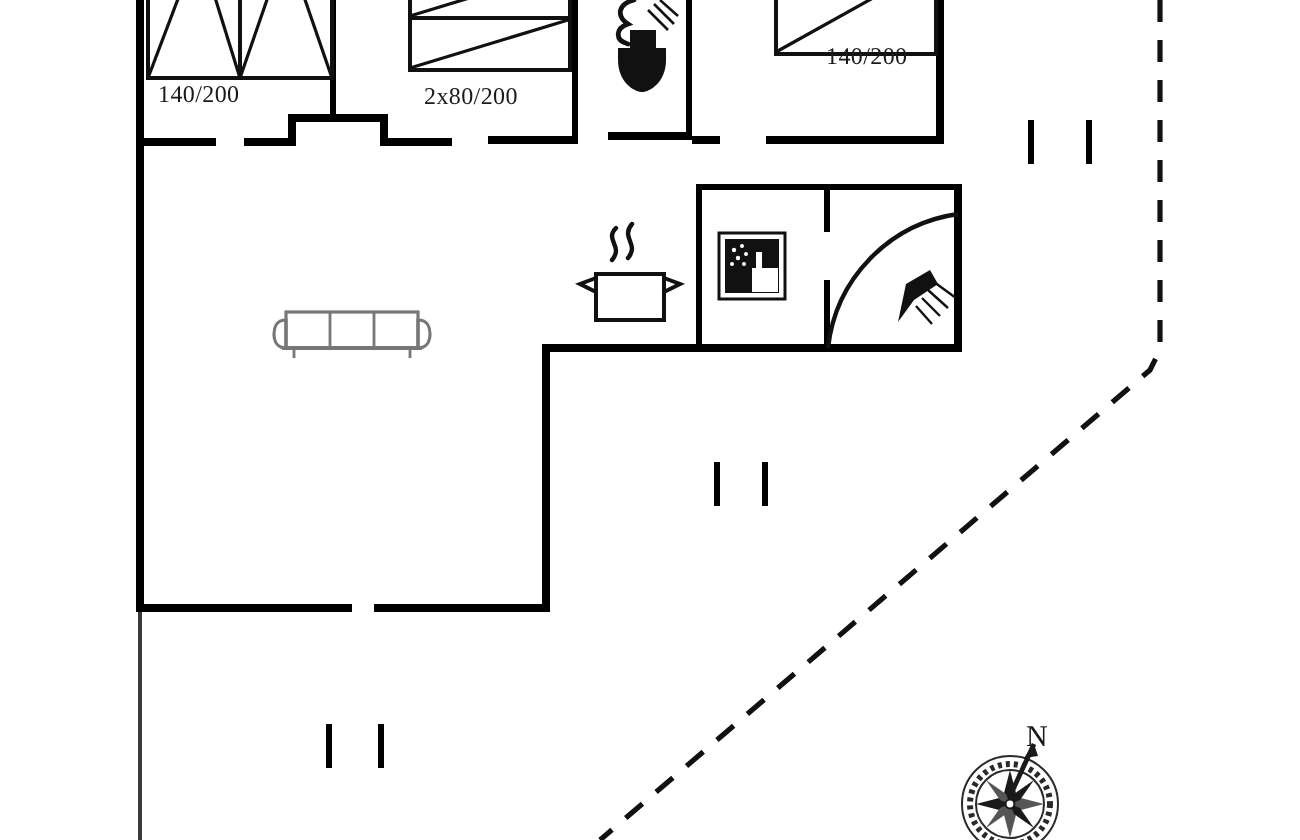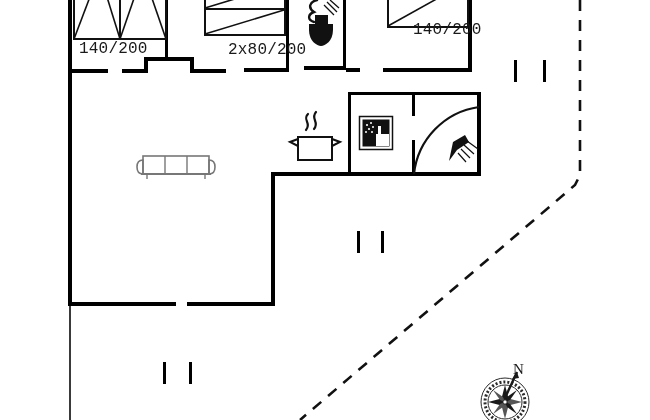--- a/index.html
+++ b/index.html
@@ -1,20 +1,20 @@
 <!DOCTYPE html>
 <html><head>
 <meta charset="utf-8">
 <style>
   html,body{margin:0;padding:0;background:#ffffff;}
   body{width:650px;height:420px;overflow:hidden;font-family:"Liberation Sans",sans-serif;}
   #plan{position:relative;width:650px;height:420px;background:#ffffff;}
   .wall{position:absolute;background:#000000;}
   .thinline{position:absolute;background:#3a3a3a;}
-  .lbl{position:absolute;font-family:Liberation Mono, monospace;font-size:16px;color:#1a1a1a;white-space:nowrap;letter-spacing:.2px;}
+  .lbl{position:absolute;font-family:Liberation Serif, serif;font-size:12px;color:#1a1a1a;white-space:nowrap;letter-spacing:.2px;}
   .tick{position:absolute;width:3px;background:#000000;}
   svg{display:block;overflow:visible;}
   .abs{position:absolute;}
 </style>
 </head>
 <body>
 
 <div id="plan">
 
   <div class="wall" style="left:68px;top:0px;width:4px;height:306px;"></div>
@@ -69,21 +69,21 @@
     <line x1="94" y1="59" x2="74" y2="1" stroke="#111" stroke-width="1.6"></line>
   </svg>
   <span class="lbl" style="left:79px;top:40px;">140/200</span>
 
   <svg class="abs" style="left:204px;top:-18px;" width="82" height="58">
     <rect x="1" y="1" width="80" height="26" fill="#ffffff" stroke="#111" stroke-width="2"></rect>
     <line x1="1" y1="26" x2="80" y2="2" stroke="#111" stroke-width="1.6"></line>
     <rect x="1" y="27" width="80" height="26" fill="#ffffff" stroke="#111" stroke-width="2"></rect>
     <line x1="1" y1="52" x2="80" y2="28" stroke="#111" stroke-width="1.6"></line>
   </svg>
-  <span class="lbl" style="left:228px;top:41px;">2x80/200</span>
+  <span class="lbl" style="left:212px;top:41px;">2x80/200</span>
 
   <svg class="abs" style="left:387px;top:-22px;" width="82" height="52">
     <rect x="1" y="1" width="80" height="48" fill="#ffffff" stroke="#111" stroke-width="2"></rect>
     <line x1="1" y1="48" x2="80" y2="4" stroke="#111" stroke-width="1.6"></line>
   </svg>
   <span class="lbl" style="left:413px;top:21px;">140/200</span>
 
   <svg class="abs" style="left:303px;top:-2px;" width="40" height="52">
     <path d="M14 2 C6 4 5 10 11 14 C5 16 4 22 11 24" fill="none" stroke="#111" stroke-width="2.4" stroke-linecap="round"></path>
     <path d="M24 4 L34 14 M27 2 L36 10 M21 7 L31 17" stroke="#111" stroke-width="1.3"></path>

